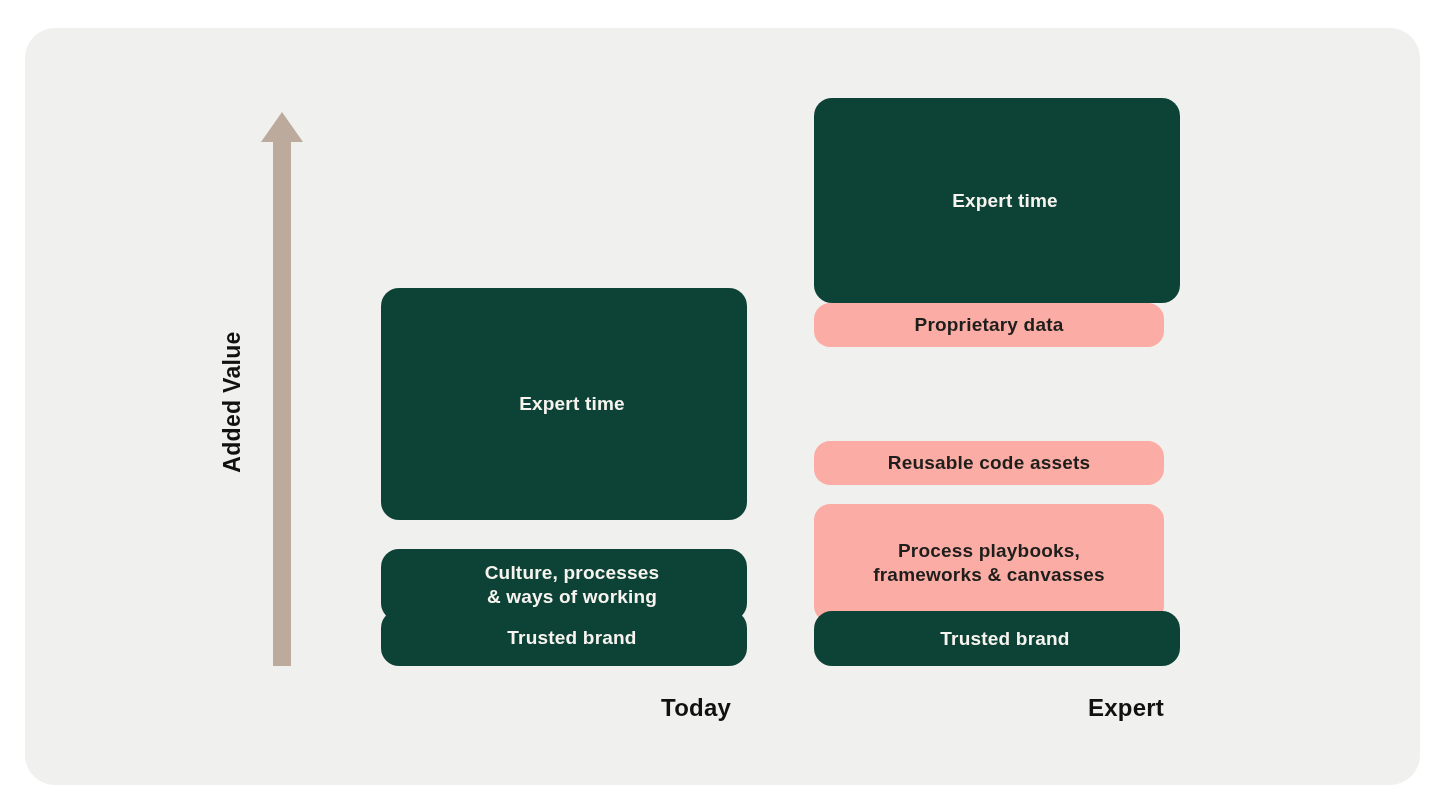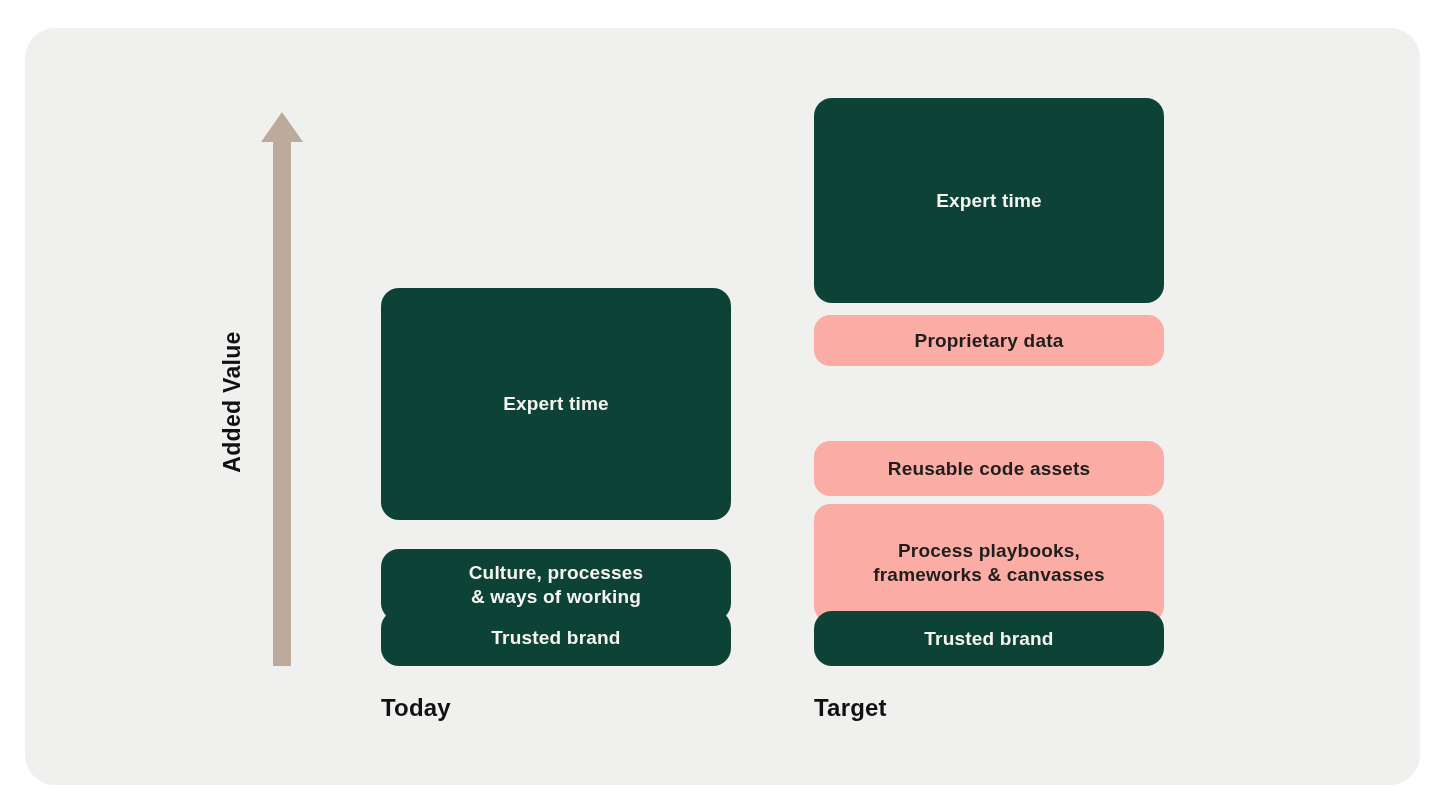--- a/index.html
+++ b/index.html
@@ -65,47 +65,48 @@
     white-space: pre-line;
     font-weight: 700;
     font-size: 19px;
     line-height: 1.26;
     letter-spacing: 0.2px;
   }
   .block.green {
     background: #0d4237;
     color: #f7f4ef;
     border-radius: 18px;
+    padding-left: 16px;
   }
   .block.pink {
     background: #fbaca4;
     color: #1e1e1c;
     border-radius: 16px;
   }
   .col-left  { left: 381px; width: 350px; }
   .col-right { left: 814px; width: 350px; }
 
   
   .t-expert   { top: 288px; height: 232px; }
   .t-culture  { top: 529px; height: 72px; margin-top: 20px; }
   .t-trusted  { top: 610px; height: 56px; }
 
   
   .g-expert   { top: 98px;  height: 205px; }
-  .g-propr    { top: 315px; height: 51px; }
+  .g-propr    { top: 303px; height: 44px; }
   .g-ai       { top: 378px; height: 52px; }
-  .g-reuse    { top: 441px; height: 55px; }
+  .g-reuse    { top: 441px; height: 44px; }
   .g-play     { top: 504px; height: 118px; }
   .g-trusted  { top: 611px; height: 55px; }
 
   .col-caption {
     position: absolute;
     top: 694px;
     height: 32px;
-    text-align: left;
+    text-align: right;
     font-size: 24px;
     font-weight: 600;
     color: #111111;
     letter-spacing: 0.2px;
   }
 </style>
 </head>
 <body>
 
 <div class="stage">
@@ -121,15 +122,15 @@
 &amp; ways of working</div>
   <div class="block green col-left t-trusted">Trusted brand</div>
   <div class="col-caption col-left">Today</div>
 
   <div class="block green col-right g-expert">Expert time</div>
   <div class="block pink col-right g-propr">Proprietary data</div>
   <div class="block pink col-right g-reuse">Reusable code assets</div>
   <div class="block pink col-right g-play">Process playbooks,
 frameworks &amp; canvasses</div>
   <div class="block green col-right g-trusted">Trusted brand</div>
-  <div class="col-caption col-right">Target</div>
+  <div class="col-caption col-right">Expert</div>
 
 </div>
 
 </body></html>

